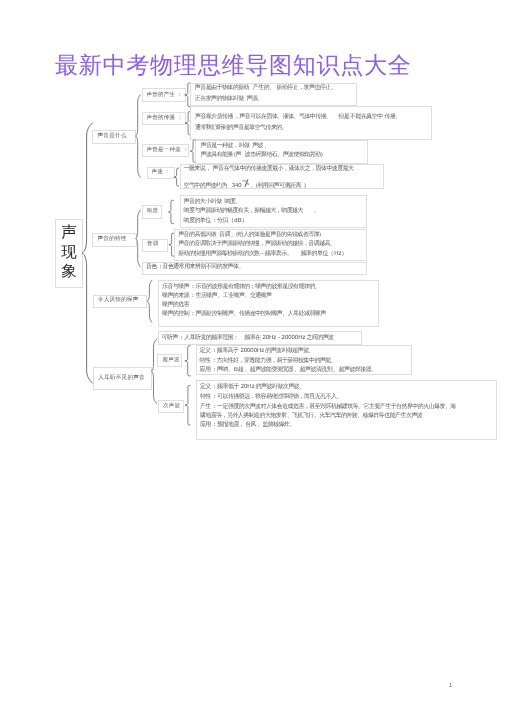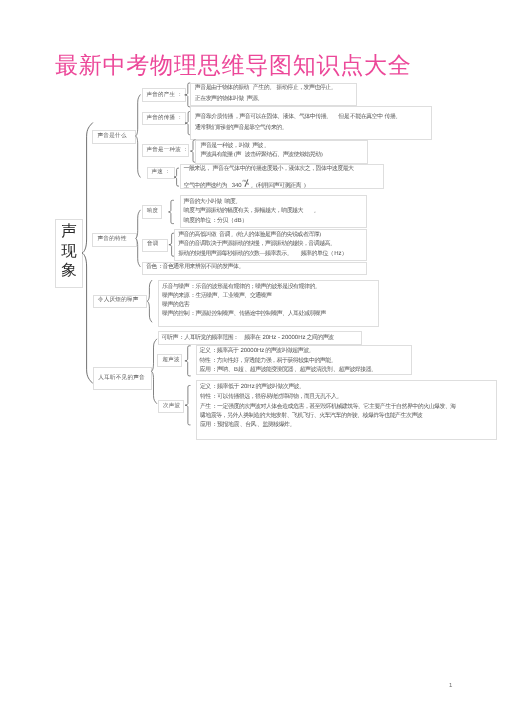--- a/index.html
+++ b/index.html
@@ -2,21 +2,21 @@
 <html><head>
 <meta charset="utf-8">
 <style>
   html,body{margin:0;padding:0;background:#ffffff;}
   body{width:508px;height:718px;overflow:hidden;position:relative;
        font-family:"Liberation Serif", serif;color:#3a3a3a;
        -webkit-font-smoothing:antialiased;text-rendering:geometricPrecision;}
   #page{position:absolute;left:0;top:0;width:508px;height:718px;background:#fff;}
 
   .title{position:absolute;left:55px;top:50px;font-size:23.1px;letter-spacing:0.68px;
-         font-family:"Liberation Serif", serif;color:#ec4899;white-space:nowrap;}
+         font-family:"Liberation Serif", serif;color:#8b5cf6;white-space:nowrap;}
   .pageno{position:absolute;left:449px;top:683px;font-size:6px;color:#6a6a6a;
           font-family:"Liberation Sans", sans-serif;}
 
   .bx{position:absolute;box-sizing:border-box;border:0.7px solid #dedede;}
   .lbl{position:absolute;white-space:nowrap;color:#595959;
        font-family:"Liberation Serif", serif;font-size:5.5px;line-height:1;}
   .txt{position:absolute;white-space:pre;color:#585858;
        font-family:"Liberation Serif", serif;font-size:5.96px;letter-spacing:-0.53px;line-height:1;}
   .txt .n, .lbl .n{font-family:"Liberation Sans", sans-serif;letter-spacing:0px;color:#4a4a4a;}
   .frac{display:inline-block;position:relative;width:7.0px;height:5.9px;vertical-align:baseline;
@@ -26,21 +26,21 @@
   .frac i.den{left:4.5px;top:1.6px}
   .frac u{position:absolute;left:3.3px;top:-1.8px;width:0.5px;height:7.6px;background:#5a5a5a;
           transform:rotate(22deg);text-decoration:none;}
   svg.brace{position:absolute;left:0;top:0;width:508px;height:718px;overflow:visible;}
   svg.brace path{fill:none;stroke:#4d4d4d;stroke-linecap:round;stroke-linejoin:round;}
 
   .root{position:absolute;left:55px;top:219px;width:27.5px;height:69px;
         box-sizing:border-box;border:0.7px solid #dedede;}
   .rootText{position:absolute;left:57px;top:223px;width:24px;
         font-size:15.5px;line-height:19.6px;color:#2a2a2a;text-align:center;
-        font-family:Liberation Mono, monospace;letter-spacing:0px;}
+        font-family:Liberation Serif, serif;letter-spacing:0px;}
 </style>
 </head>
 <body>
 
 <div id="page">
   <div class="title">最新中考物理思维导图知识点大全</div>
   <div class="map">
     <div class="root"></div>
     <div class="rootText">声现象</div>
     <svg class="brace" viewBox="0 0 508 718">

